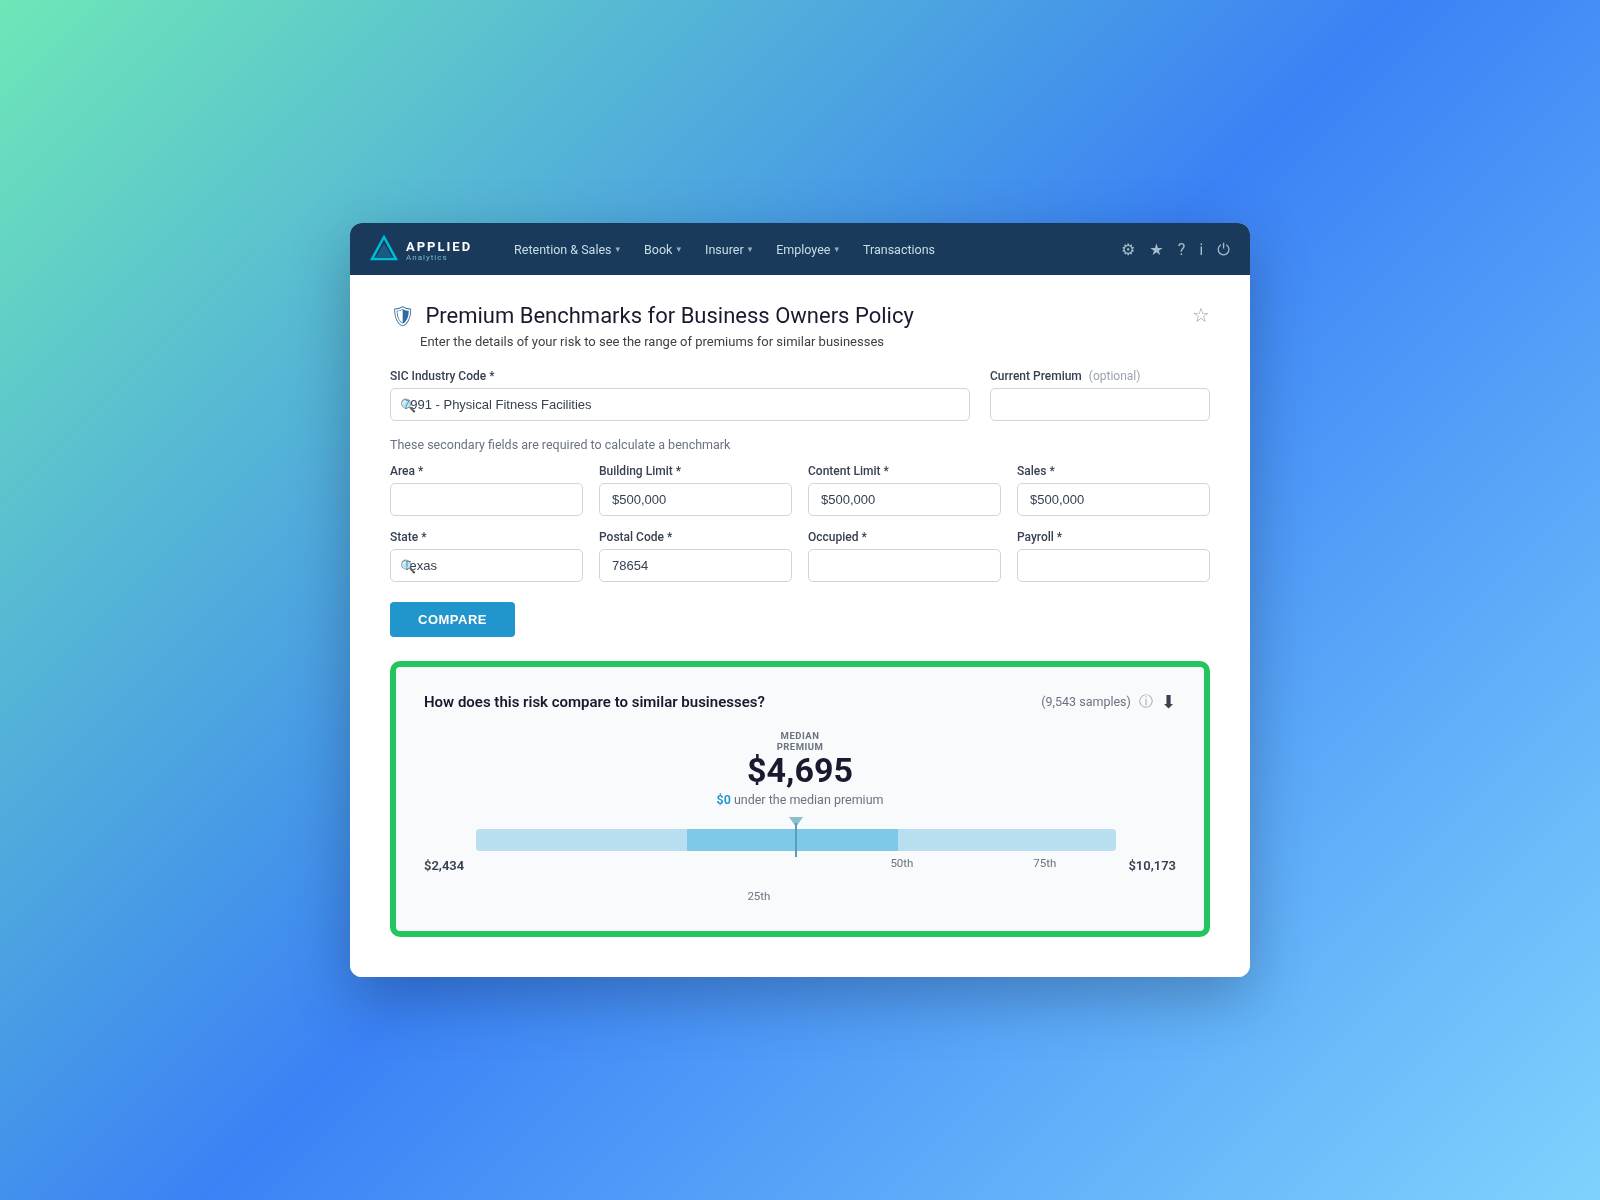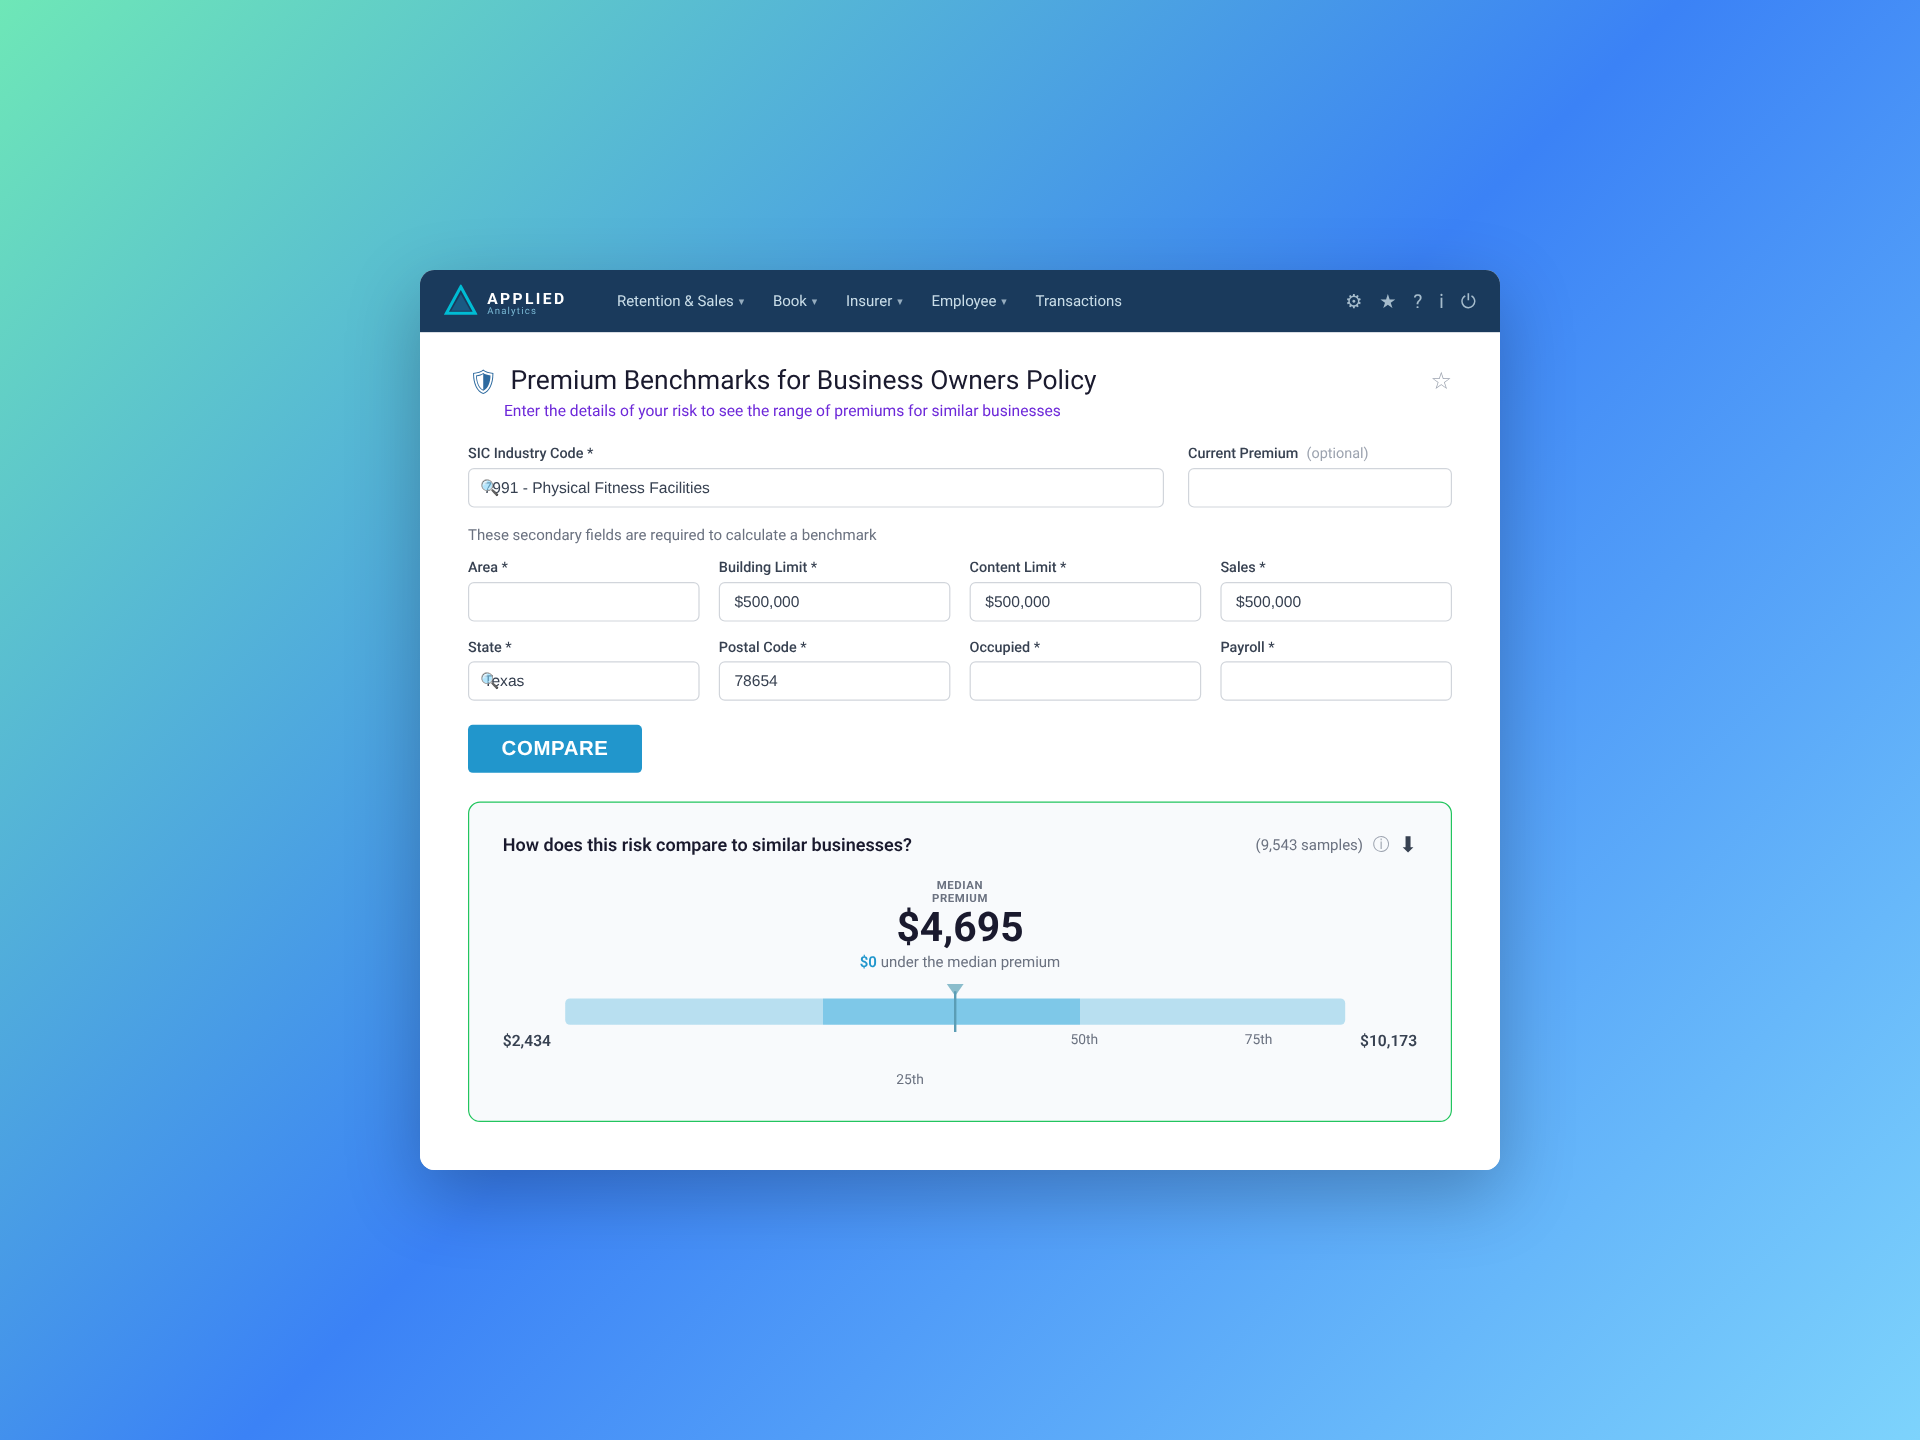--- a/index.html
+++ b/index.html
@@ -97,21 +97,21 @@
     .shield-icon {
       color: #2d6a9f;
       font-size: 20px;
     }
     .page-title {
       font-size: 22px;
       font-weight: 400;
       color: #1a1a2e;
     }
     .page-subtitle {
-      color: #6d28d9;
+      color: #404040;
       font-size: 13px;
       margin-bottom: 20px;
       margin-left: 30px;
     }
     .star-btn {
       color: #9ca3af;
       font-size: 20px;
       cursor: pointer;
       background: none;
       border: none;
@@ -174,30 +174,30 @@
       grid-template-columns: 1fr 1fr 1fr 1fr;
       gap: 14px 16px;
       margin-bottom: 20px;
     }
     .compare-btn {
       background: #2196cc;
       color: #fff;
       border: none;
       border-radius: 4px;
       padding: 10px 28px;
-      font-size: 17px;
+      font-size: 13px;
       font-weight: 700;
       letter-spacing: 0.5px;
       cursor: pointer;
       margin-bottom: 24px;
     }
     
     .results-box {
       background: #f8fafc;
-      border: 1px solid #22c55e;
+      border: 6px solid #22c55e;
       border-radius: 10px;
       padding: 24px 28px 28px;
     }
     .results-header {
       display: flex;
       align-items: center;
       justify-content: space-between;
       margin-bottom: 18px;
     }
     .results-title {

